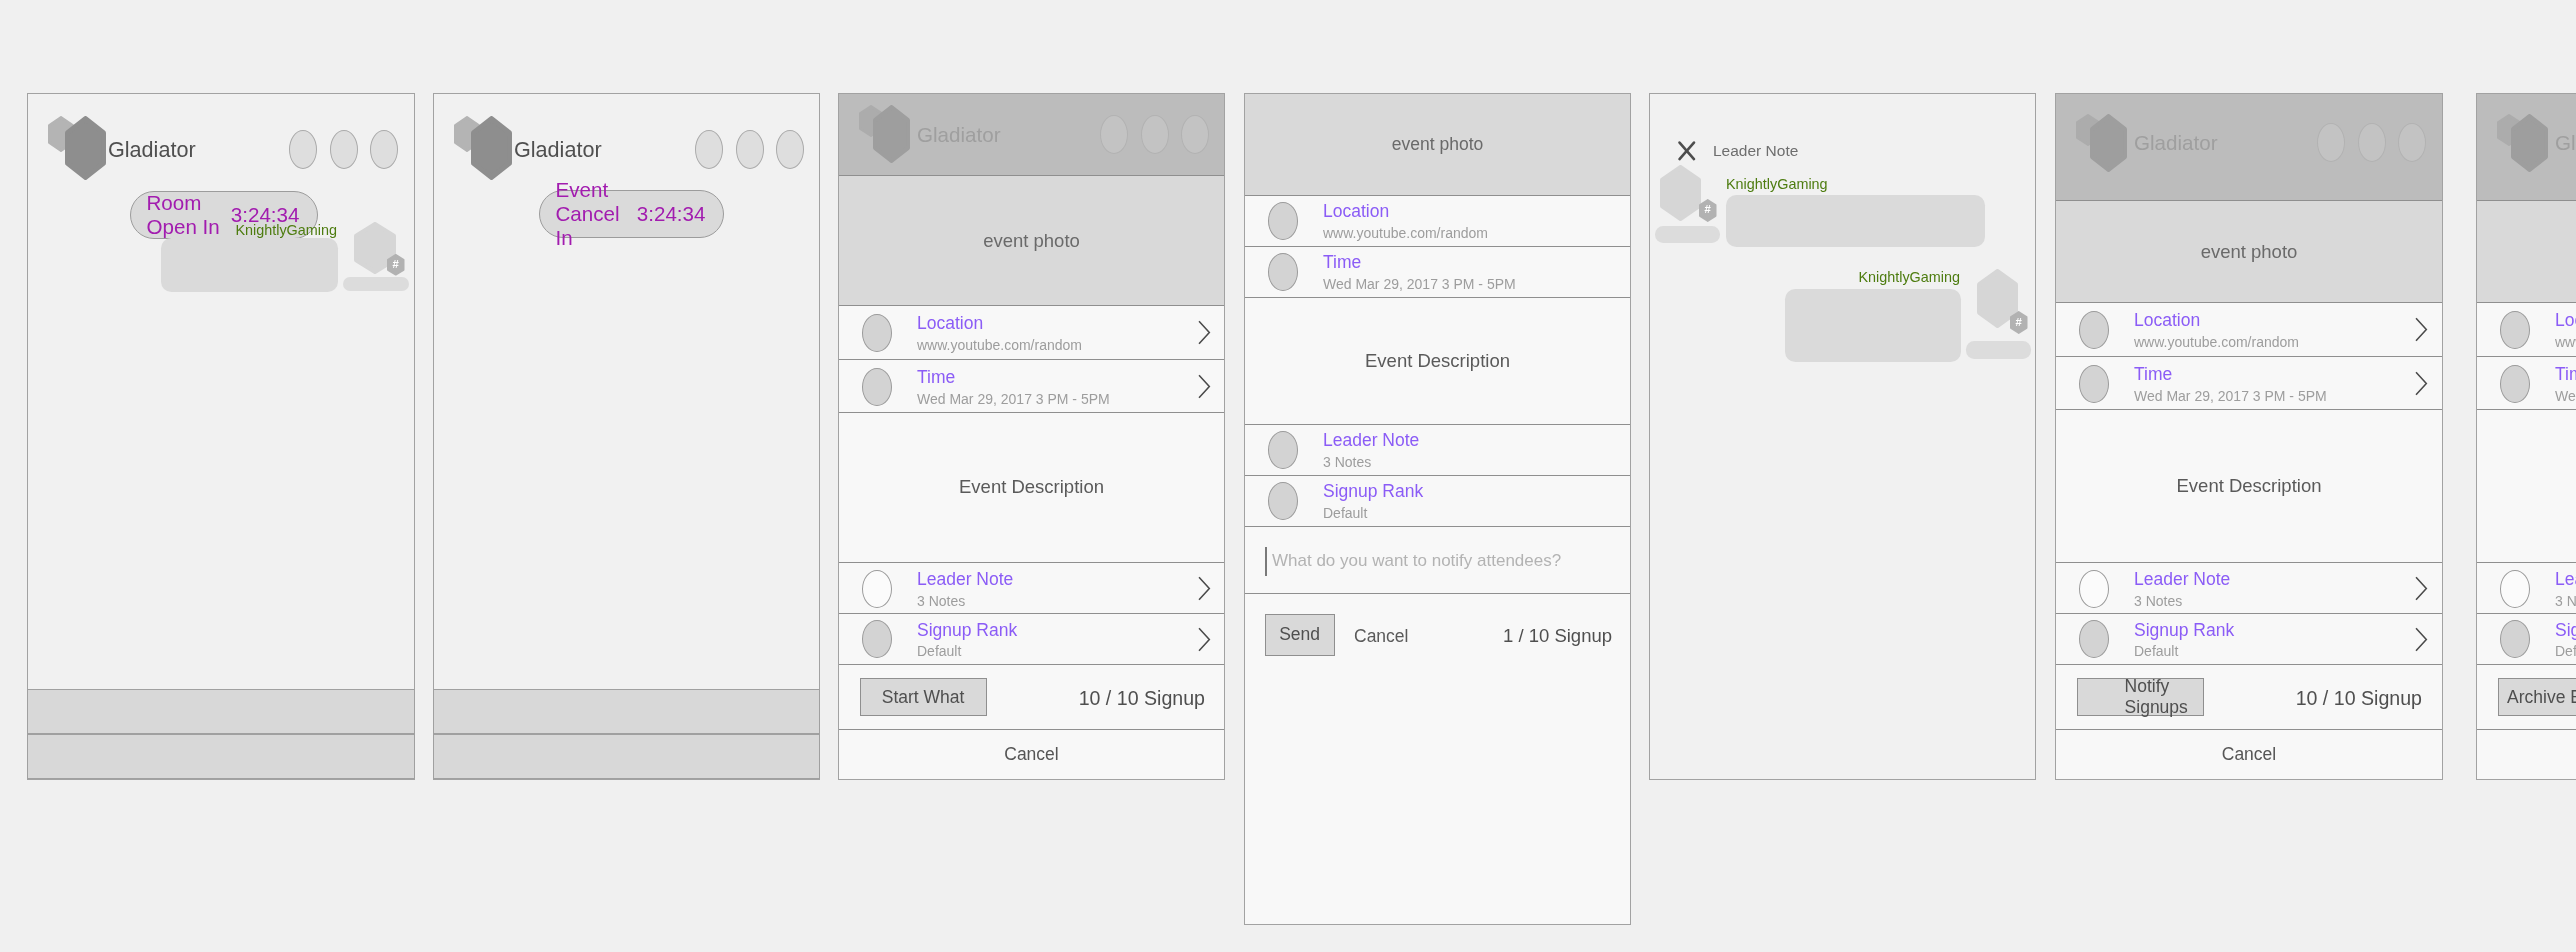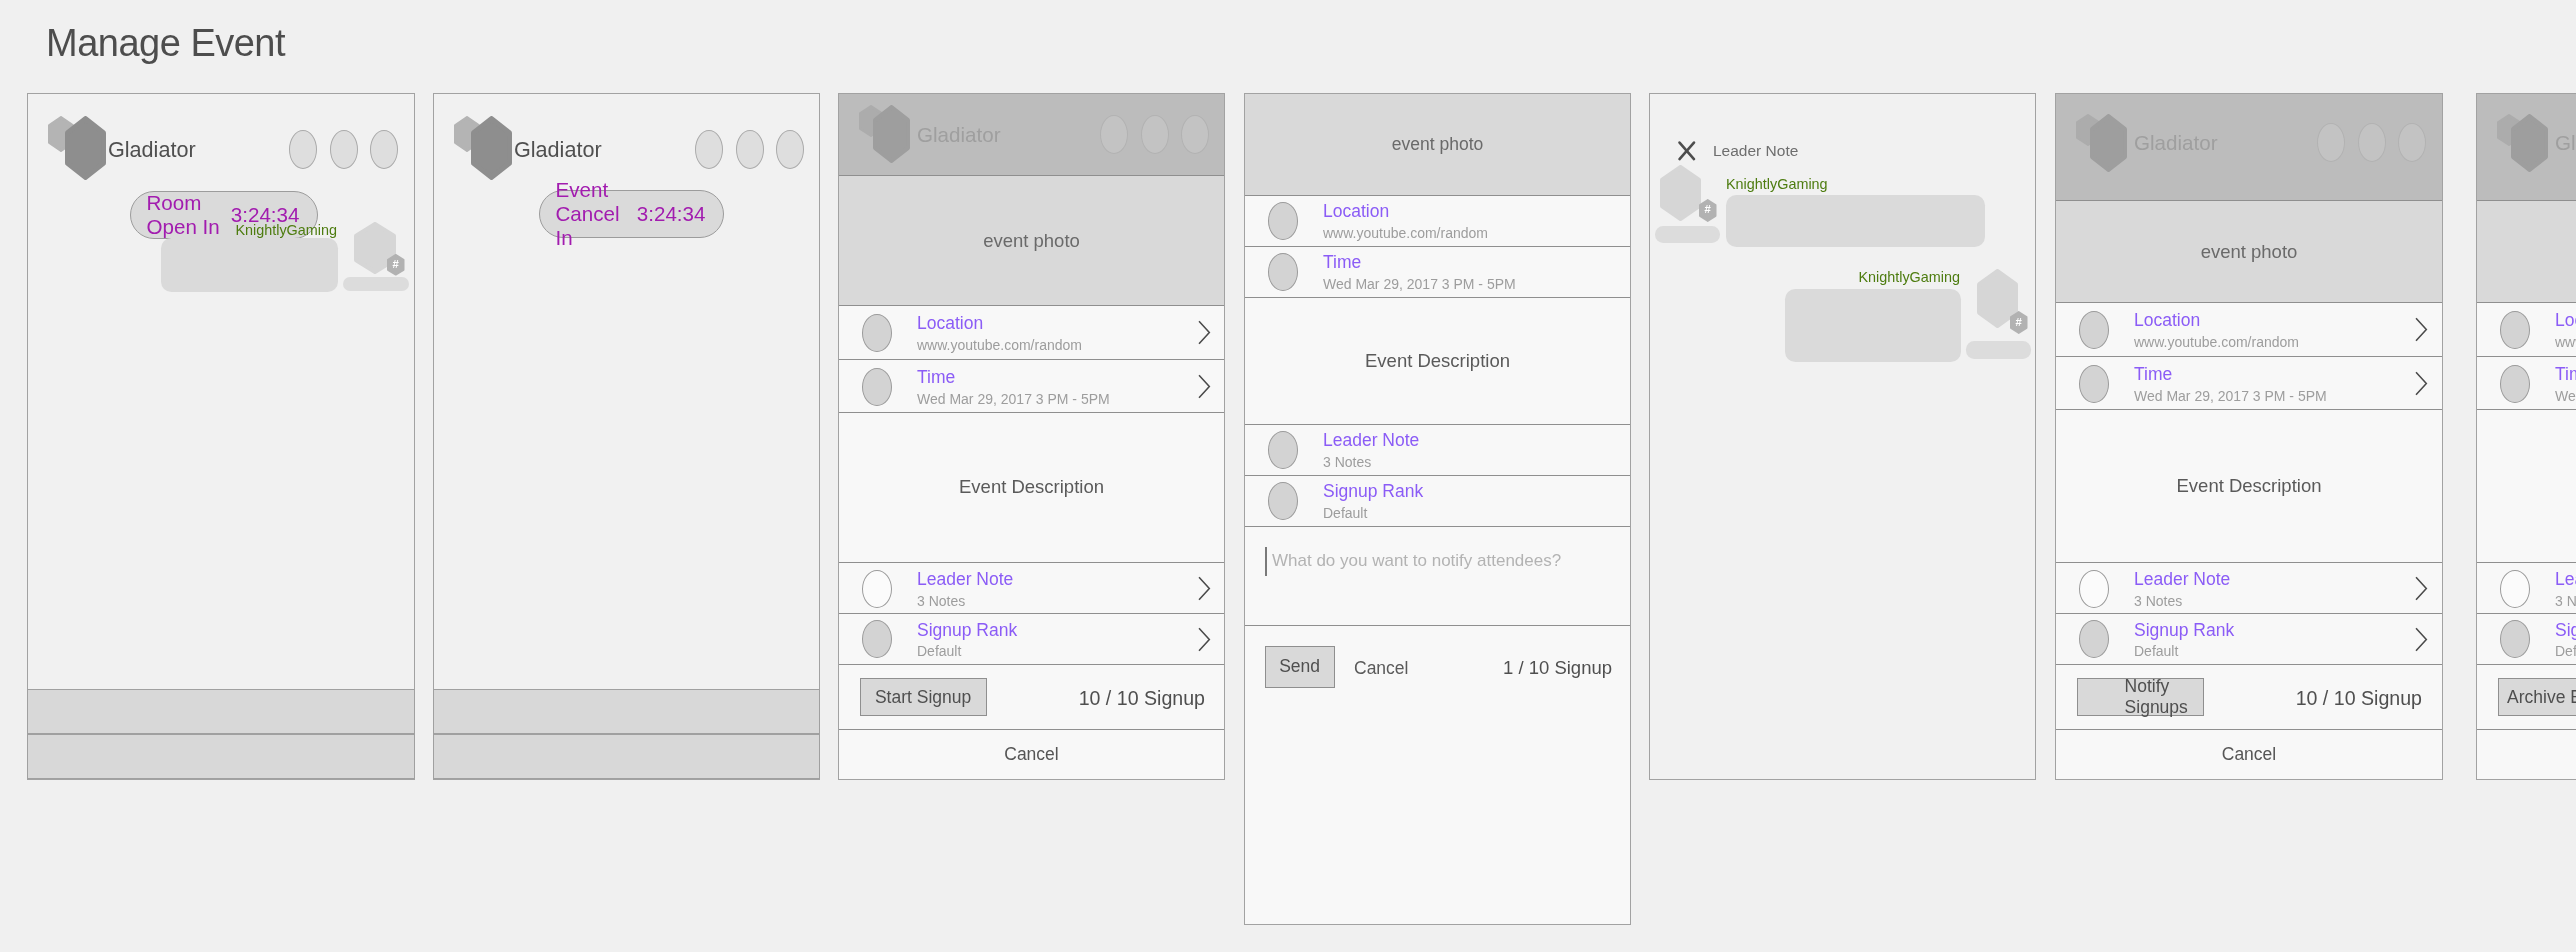--- a/index.html
+++ b/index.html
@@ -54,21 +54,20 @@
   .notify-input::placeholder { color:#b3b3b3; }
   .cursor-bar { position:absolute; left:19.6px; top:19.6px; width:2.1px; height:29px; background:#7a7a7a; }
   .kb { display:flex; align-items:center; justify-content:center; font-size:18.5px; color:#5f5f5f; }
   .link-label { position:absolute; font-size:17.5px; color:#5a5a5a; cursor:pointer; }
 </style>
 </head>
 <body>
 
 <div id="canvas">
 
-  <h1 class="page-title">Manage Event</h1>
 
   <div class="panel" style="left:27px; width:388px;">
     <svg class="hex" style="left:19.6px; top:22px;" width="26" height="36" viewBox="0 0 100 116" preserveAspectRatio="none">
       <polygon points="50,5 95,31 95,85 50,111 5,85 5,31" fill="#b4b4b4" stroke="#b4b4b4" stroke-width="10" stroke-linejoin="round"></polygon>
     </svg>
     <svg class="hex" style="left:37px; top:22px;" width="41" height="64" viewBox="0 0 100 116" preserveAspectRatio="none">
       <polygon points="50,5 95,31 95,85 50,111 5,85 5,31" fill="#8e8e8e" stroke="#8e8e8e" stroke-width="10" stroke-linejoin="round"></polygon>
     </svg>
     <div class="app-title" style="left:80px; top:43px;">Gladiator</div>
     <span class="hdr-oval" style="left:261px; top:36px;"></span>
@@ -161,21 +160,21 @@
     </div>
     <div class="section" style="top:519px; height:50px;">
       <span class="oval" style="left:23px; top:6.2px;"></span>
       <div class="row-title" style="left:78px; top:5.7px;">Signup Rank</div>
       <div class="row-sub" style="left:78px; top:29px;">Default</div>
       <svg class="chev" style="left:359px; top:13px;" width="13.4" height="25" viewBox="0 0 26 48">
         <polyline points="2,2 22,24 2,46" fill="none" stroke="#4a4a4a" stroke-width="3"></polyline>
       </svg>
     </div>
     <div class="section" style="top:570px; height:65px;">
-      <div class="btn" style="left:20.6px; top:13.4px; width:127px; height:38px;">Start Signup</div>
+      <div class="btn" style="left:20.6px; top:13.4px; width:127px; height:38px;">Start What</div>
       <div class="count" style="left:216px; top:21.6px; width:150px;">10 / 10 Signup</div>
     </div>
     <div class="section cancel-row" style="top:635px; height:50px;">
       <span>Cancel</span>
     </div>
   </div>
 
   <div class="panel sheet" style="left:1244px; width:387px; height:832px;">
     <div class="section first photo" style="top:0; height:101px;">
       <span class="photo-label" style="font-size:17.5px;">event photo</span>
@@ -200,21 +199,21 @@
     </div>
     <div class="section" style="top:381px; height:51px;">
       <span class="oval" style="left:23px; top:6.2px;"></span>
       <div class="row-title" style="left:78px; top:5.2px;">Signup Rank</div>
       <div class="row-sub" style="left:78px; top:29px;">Default</div>
     </div>
     <div class="section" style="top:432px; height:67px;">
       <div class="cursor-bar"></div>
       <input class="notify-input" type="text" placeholder="What do you want to notify attendees?" style="">
     </div>
-    <div class="section" style="top:499px; height:81px;margin-top:32px;">
+    <div class="section" style="top:499px; height:81px;">
       <div class="btn" style="left:19.6px; top:19.6px; width:70px; height:42px;">Send</div>
       <div class="link-label" style="left:109px; top:32px;">Cancel</div>
       <div class="count" style="left:222px; top:31px; width:145px; font-size:18.5px;">1 / 10 Signup</div>
     </div>
   </div>
 
   <div class="panel" style="left:1649px; width:387px;">
     <svg class="abs" style="left:28px; top:47px;" width="17.5" height="19.6" viewBox="0 0 34 38">
       <line x1="3" y1="3" x2="31" y2="35" stroke="#4d4d4d" stroke-width="5" stroke-linecap="round"></line>
       <line x1="31" y1="3" x2="3" y2="35" stroke="#4d4d4d" stroke-width="5" stroke-linecap="round"></line>

